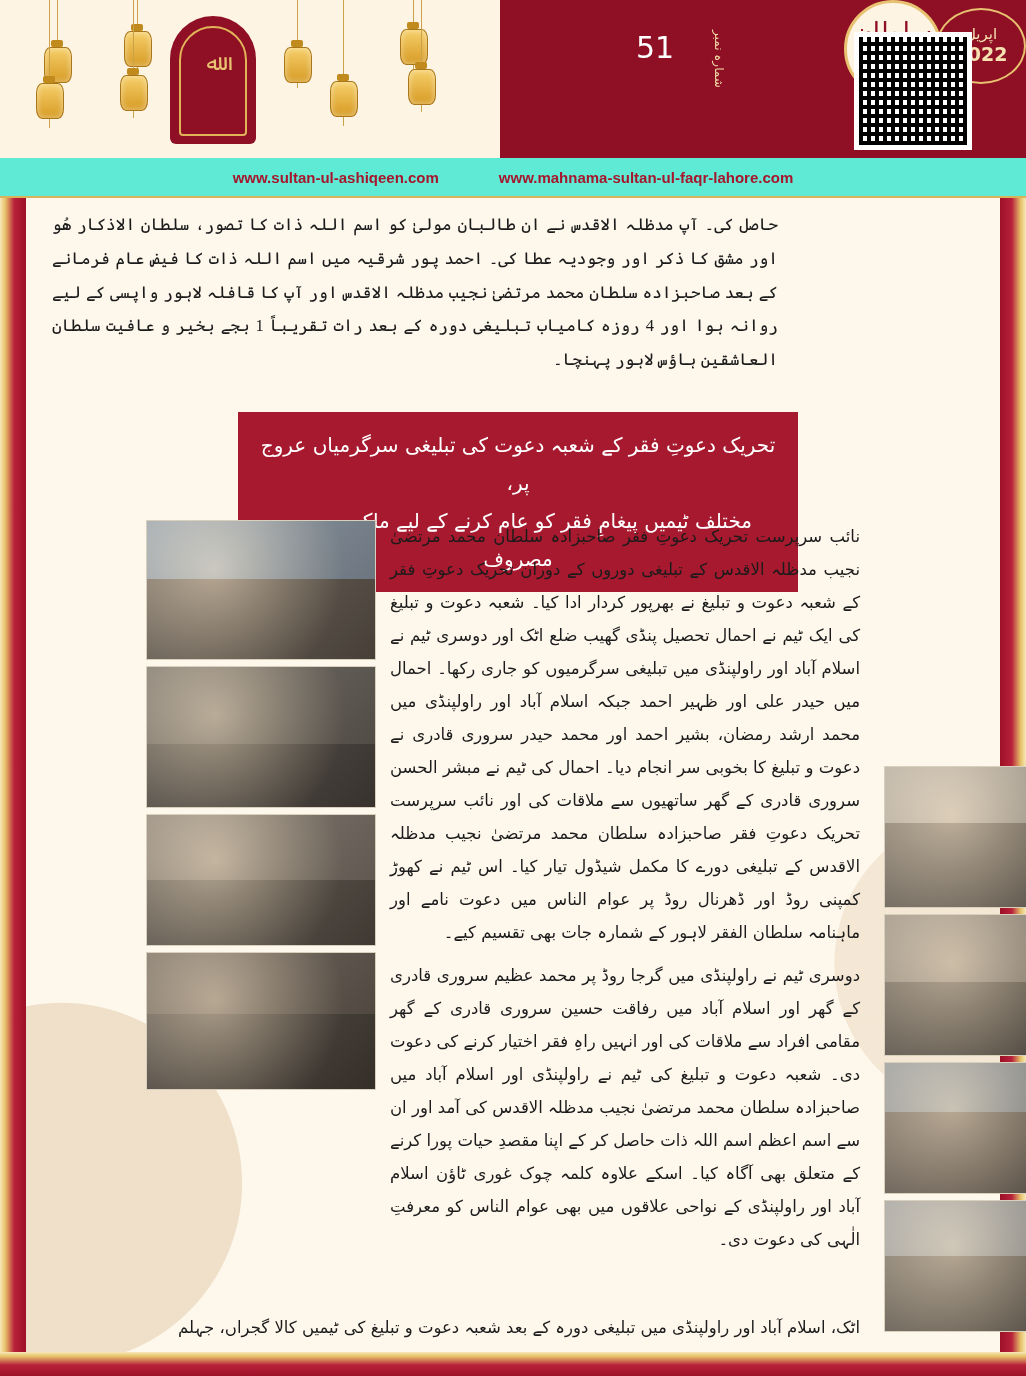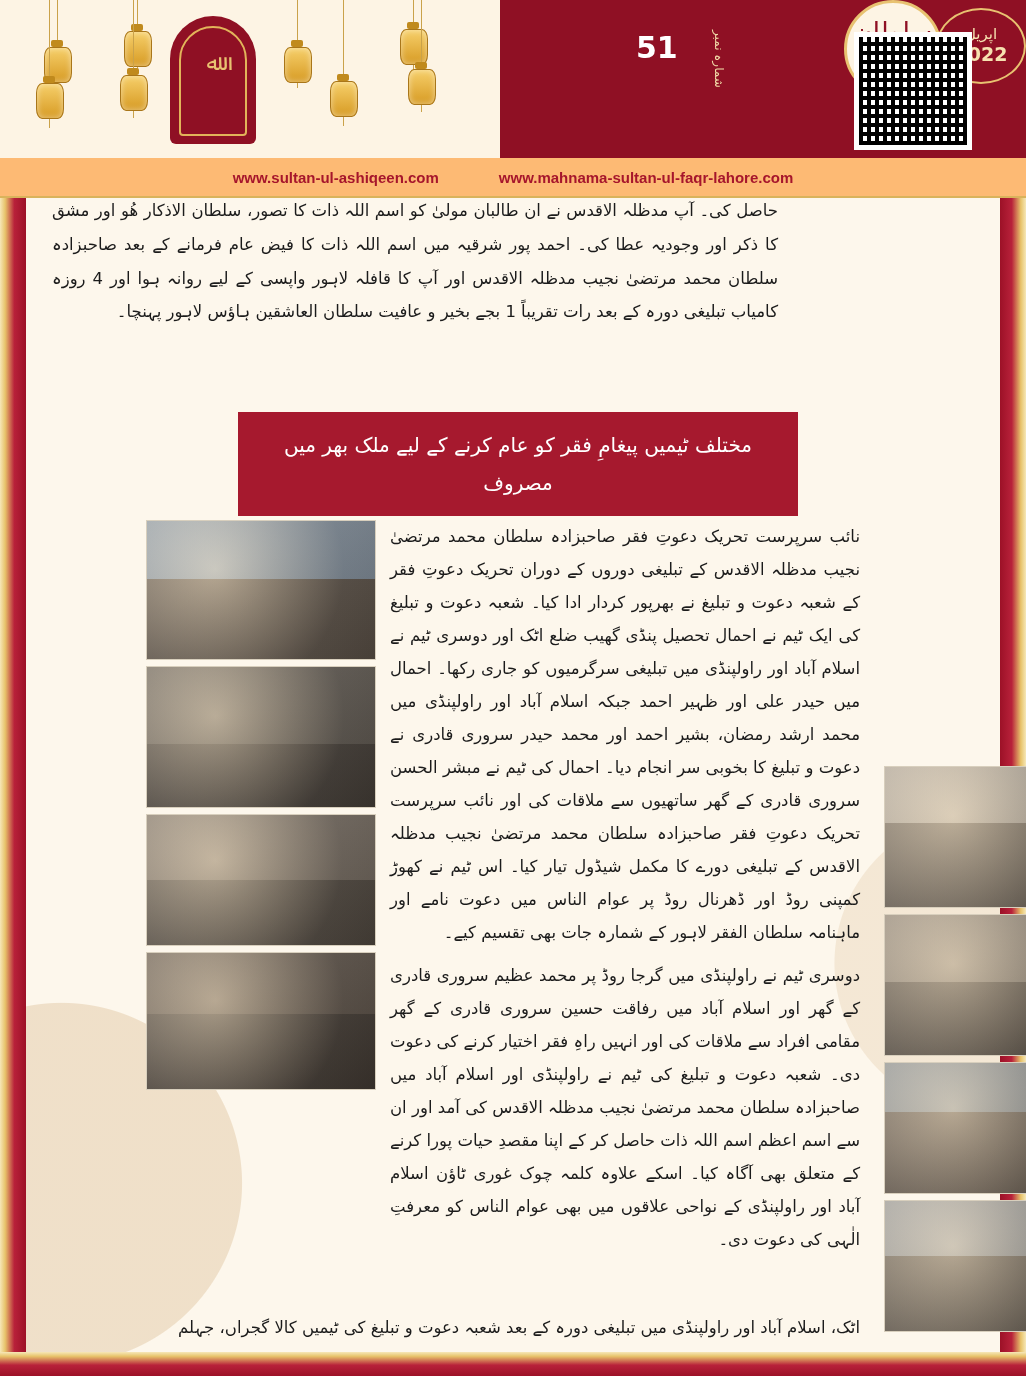--- a/index.html
+++ b/index.html
@@ -80,51 +80,51 @@
     position:absolute;right:84px;top:0;width:92px;height:92px;border-radius:50%;
     background:#fdf4e4;border:3px solid #e8c271;
     display:flex;align-items:center;justify-content:center;
   }
   .logo-circle .ar{color:#8f1024;font-size:26px;line-height:1;text-align:center;}
   .logo-circle .sub{font-size:7px;color:#8f1024;}
   .issue{
     position:absolute;right:300px;top:18px;width:96px;height:76px;
   }
   .issue .num{
-    position:absolute;left:6px;top:12px;color:#fff;font-size:30px;font-weight:bold;
+    position:absolute;left:6px;top:12px;color:#fff;font-size:30px;font-weight:normal;
   }
   .issue .lbl{
     position:absolute;right:0;top:6px;color:#f2dca9;font-size:12px;
     writing-mode:vertical-rl;text-orientation:mixed;height:64px;
   }
   .qr{
     position:absolute;right:54px;top:32px;width:118px;height:118px;
     background:#fff;padding:5px;box-sizing:border-box;
   }
   .qr-inner{
     width:100%;height:100%;
     background-image:
       repeating-linear-gradient(90deg,#000 0 4px,#fff 4px 8px),
       repeating-linear-gradient(0deg,#000 0 4px,transparent 4px 9px);
     background-blend-mode:multiply;
   }
   
   .urlbar{
     position:absolute;left:0;top:158px;width:1026px;height:38px;
-    background:#fdba74;
+    background:#5eead4;
     border-bottom:2px solid #d9b35c;
     display:flex;align-items:center;justify-content:center;gap:60px;
     direction:ltr;
   }
   .urlbar a{
     color:#a6162c;font-size:15px;font-weight:bold;text-decoration:none;
     font-family:"Liberation Sans", sans-serif;
   }
   
-  .content{position:absolute;left:26px;top:194px;width:778px;}
+  .content{position:absolute;left:26px;top:208px;width:778px;font-family:Liberation Serif, serif;}
   .para{
     direction:rtl;text-align:justify;
     color:#1b1b1b;font-size:16.5px;line-height:2.05;
     padding:0 26px;margin-bottom:8px;
   }
   
   .callout{
     position:absolute;right:228px;top:412px;width:560px;
     background:#a6192e;color:#fff;
     padding:14px 22px;box-sizing:border-box;
@@ -249,20 +249,21 @@
 <div class="urlbar">
   <a href="#">www.sultan-ul-ashiqeen.com</a>
   <a href="#">www.mahnama-sultan-ul-faqr-lahore.com</a>
 </div>
 
 <div class="content">
   <div class="para">حاصل کی۔ آپ مدظلہ الاقدس نے ان طالبان مولیٰ کو اسم اللہ ذات کا تصور، سلطان الاذکار ھُو اور مشق کا ذکر اور وجودیہ عطا کی۔ احمد پور شرقیہ میں اسم اللہ ذات کا فیض عام فرمانے کے بعد صاحبزادہ سلطان محمد مرتضیٰ نجیب مدظلہ الاقدس اور آپ کا قافلہ لاہور واپسی کے لیے روانہ ہوا اور 4 روزہ کامیاب تبلیغی دورہ کے بعد رات تقریباً 1 بجے بخیر و عافیت سلطان العاشقین ہاؤس لاہور پہنچا۔</div>
 </div>
 
 <div class="callout">
+  <div>تحریک دعوتِ فقر کے شعبہ دعوت کی تبلیغی سرگرمیاں عروج پر،</div>
   <div>مختلف ٹیمیں پیغامِ فقر کو عام کرنے کے لیے ملک بھر میں مصروف</div>
 </div>
 
 <div class="cols">
 
   <div class="imgcol-left">
     <div class="photo p1" style="height:138px;">
         <div class="ov"></div>
       </div>
     <div class="photo p2" style="height:140px;">

